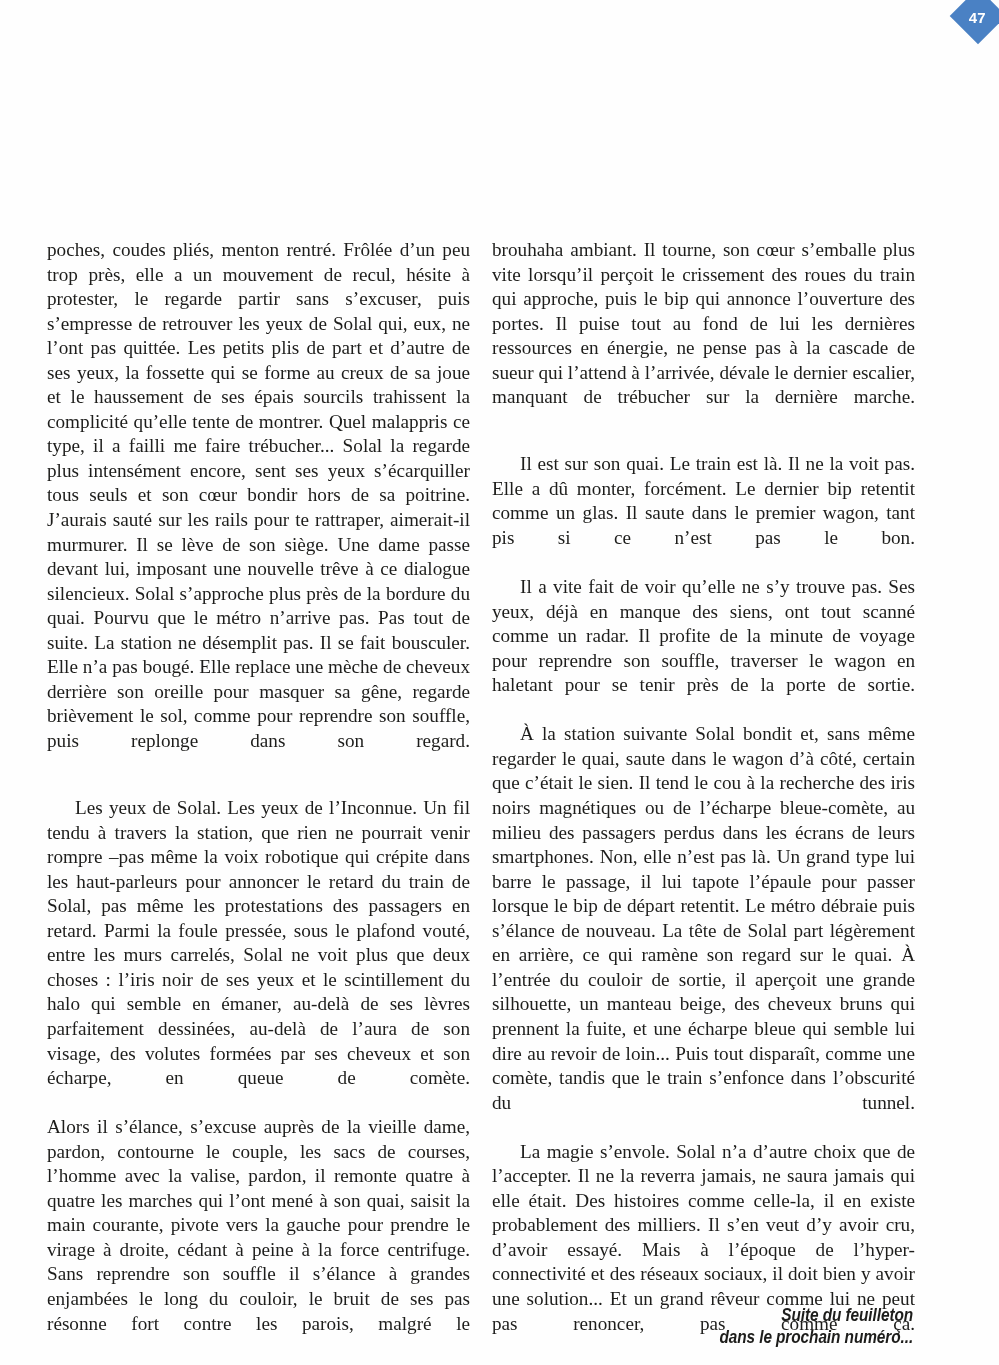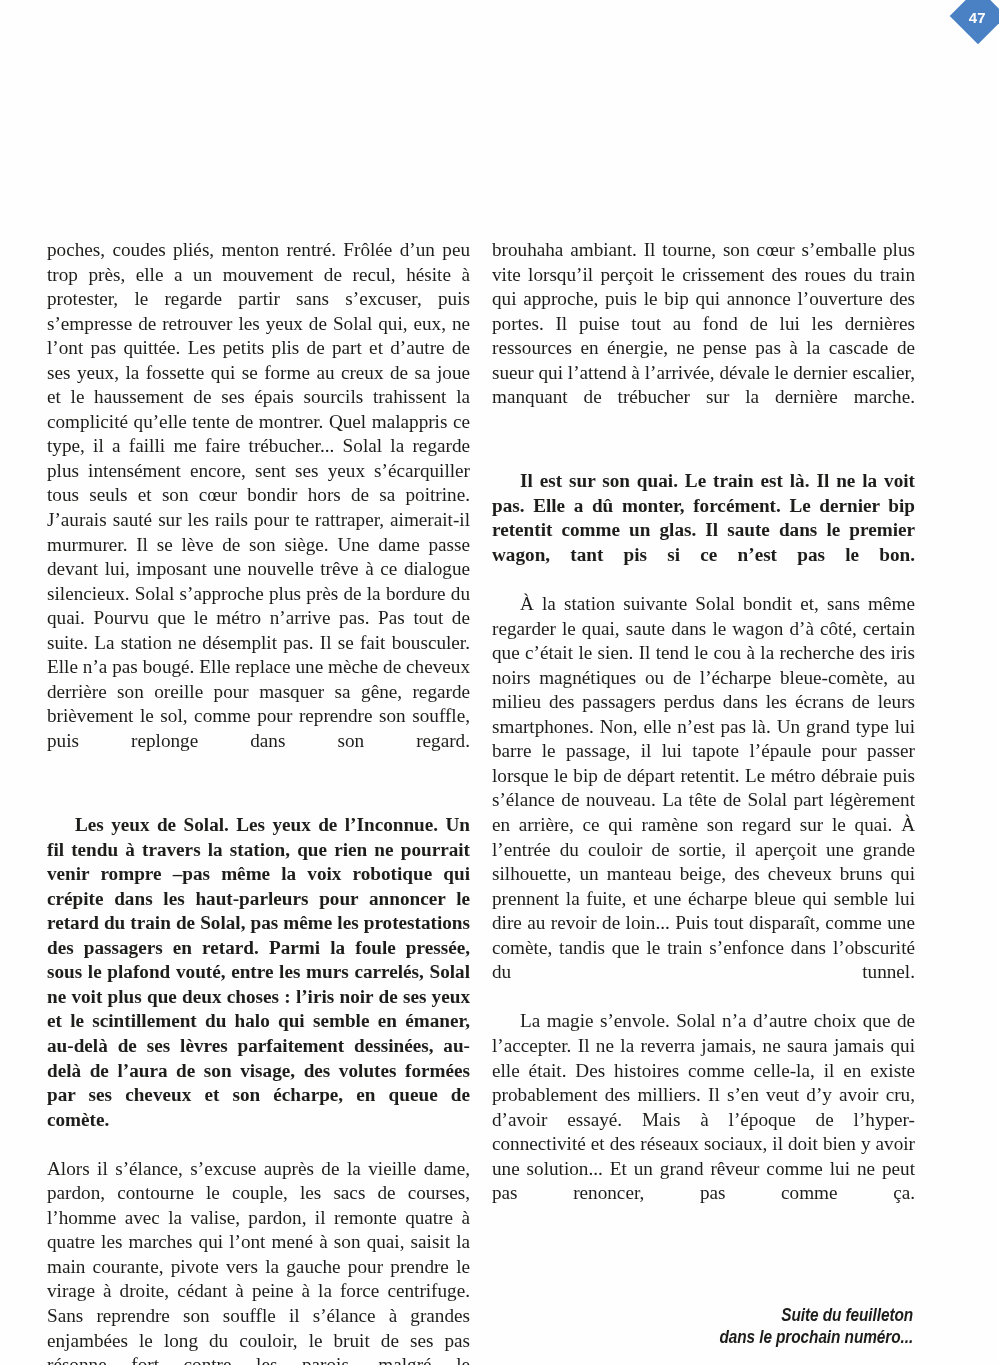--- a/index.html
+++ b/index.html
@@ -67,22 +67,21 @@
   .column p {
     margin: 0;
   }
   .column p.indent {
     text-indent: 28px;
   }
   .column p.noindent {
     text-indent: 0;
   }
   .column p.gap-before {
-    margin-top: 35px;
-    font-weight: bold;
+    margin-top: 18px;
   }
   .column p:last-child {
     text-align: justify;
   }
   
   .column p::after {
     content: "";
     display: inline-block;
     width: 100%;
   }
@@ -116,20 +115,21 @@
 
   <div class="columns">
     <div class="column" id="col-left">
         <p class="noindent">poches, coudes pliés, menton rentré. Frôlée d’un peu trop près, elle a un mouvement de recul, hésite à protester, le regarde partir sans s’excuser, puis s’empresse de retrouver les yeux de Solal qui, eux, ne l’ont pas quittée. Les petits plis de part et d’autre de ses yeux, la fossette qui se forme au creux de sa joue et le haussement de ses épais sourcils trahissent la complicité qu’elle tente de montrer. Quel malappris ce type, il a failli me faire trébucher... Solal la regarde plus intensément encore, sent ses yeux s’écarquiller tous seuls et son cœur bondir hors de sa poitrine. J’aurais sauté sur les rails pour te rattraper, aimerait-il murmurer. Il se lève de son siège. Une dame passe devant lui, imposant une nouvelle trêve à ce dialogue silencieux. Solal s’approche plus près de la bordure du quai. Pourvu que le métro n’arrive pas. Pas tout de suite. La station ne désemplit pas. Il se fait bousculer. Elle n’a pas bougé. Elle replace une mèche de cheveux derrière son oreille pour masquer sa gêne, regarde brièvement le sol, comme pour reprendre son souffle, puis replonge dans son regard.</p>
         <p class="indent gap-before">Les yeux de Solal. Les yeux de l’Inconnue. Un fil tendu à travers la station, que rien ne pourrait venir rompre –pas même la voix robotique qui crépite dans les haut-parleurs pour annoncer le retard du train de Solal, pas même les protestations des passagers en retard. Parmi la foule pressée, sous le plafond vouté, entre les murs carrelés, Solal ne voit plus que deux choses : l’iris noir de ses yeux et le scintillement du halo qui semble en émaner, au-delà de ses lèvres parfaitement dessinées, au-delà de l’aura de son visage, des volutes formées par ses cheveux et son écharpe, en queue de comète.</p>
         <p class="noindent">Alors il s’élance, s’excuse auprès de la vieille dame, pardon, contourne le couple, les sacs de courses, l’homme avec la valise, pardon, il remonte quatre à quatre les marches qui l’ont mené à son quai, saisit la main courante, pivote vers la gauche pour prendre le virage à droite, cédant à peine à la force centrifuge. Sans reprendre son souffle il s’élance à grandes enjambées le long du couloir, le bruit de ses pas résonne fort contre les parois, malgré le</p>
       </div>
     <div class="column" id="col-right">
         <p class="noindent">brouhaha ambiant. Il tourne, son cœur s’emballe plus vite lorsqu’il perçoit le crissement des roues du train qui approche, puis le bip qui annonce l’ouverture des portes. Il puise tout au fond de lui les dernières ressources en énergie, ne pense pas à la cascade de sueur qui l’attend à l’arrivée, dévale le dernier escalier, manquant de trébucher sur la dernière marche.</p>
         <p class="indent gap-before">Il est sur son quai. Le train est là. Il ne la voit pas. Elle a dû monter, forcément. Le dernier bip retentit comme un glas. Il saute dans le premier wagon, tant pis si ce n’est pas le bon.</p>
+        <p class="indent">Il a vite fait de voir qu’elle ne s’y trouve pas. Ses yeux, déjà en manque des siens, ont tout scanné comme un radar. Il profite de la minute de voyage pour reprendre son souffle, traverser le wagon en haletant pour se tenir près de la porte de sortie.</p>
         <p class="indent">À la station suivante Solal bondit et, sans même regarder le quai, saute dans le wagon d’à côté, certain que c’était le sien. Il tend le cou à la recherche des iris noirs magnétiques ou de l’écharpe bleue-comète, au milieu des passagers perdus dans les écrans de leurs smartphones. Non, elle n’est pas là. Un grand type lui barre le passage, il lui tapote l’épaule pour passer lorsque le bip de départ retentit. Le métro débraie puis s’élance de nouveau. La tête de Solal part légèrement en arrière, ce qui ramène son regard sur le quai. À l’entrée du couloir de sortie, il aperçoit une grande silhouette, un manteau beige, des cheveux bruns qui prennent la fuite, et une écharpe bleue qui semble lui dire au revoir de loin... Puis tout disparaît, comme une comète, tandis que le train s’enfonce dans l’obscurité du tunnel.</p>
         <p class="indent">La magie s’envole. Solal n’a d’autre choix que de l’accepter. Il ne la reverra jamais, ne saura jamais qui elle était. Des histoires comme celle-la, il en existe probablement des milliers. Il s’en veut d’y avoir cru, d’avoir essayé. Mais à l’époque de l’hyper-connectivité et des réseaux sociaux, il doit bien y avoir une solution... Et un grand rêveur comme lui ne peut pas renoncer, pas comme ça.</p>
       </div>
   </div>
 
   <div class="footer-note">
     <div>Suite du feuilleton</div>
     <div>dans le prochain numéro...</div>
   </div>
 

